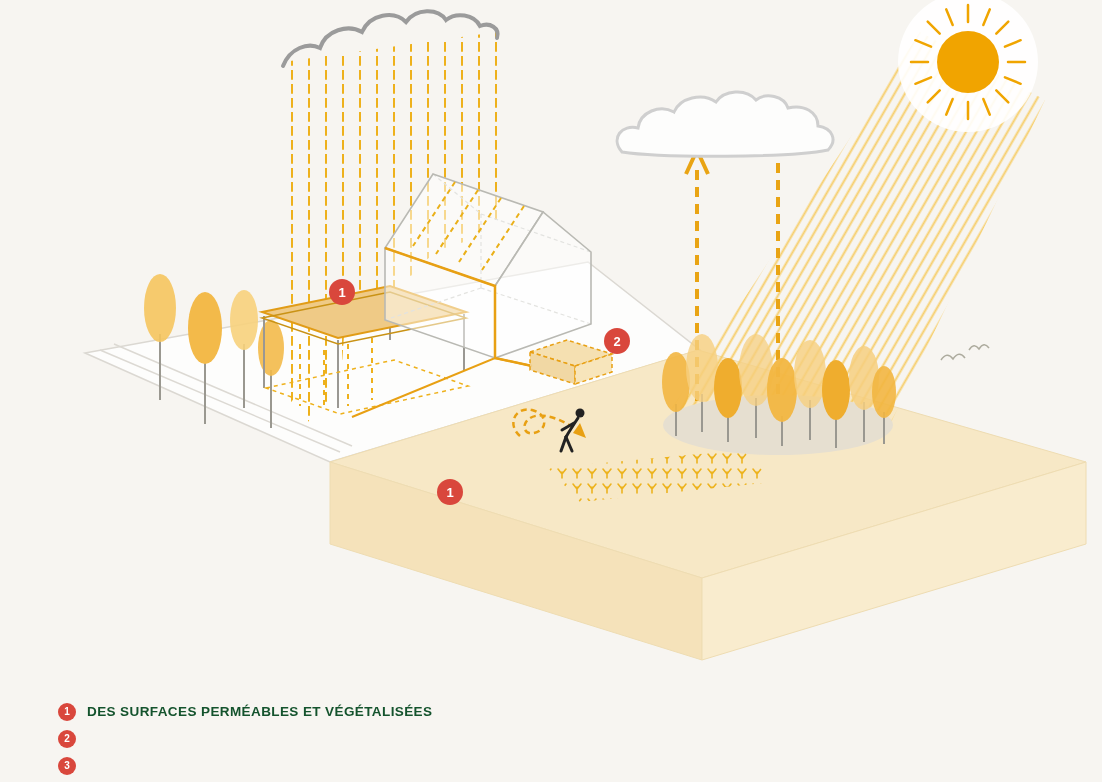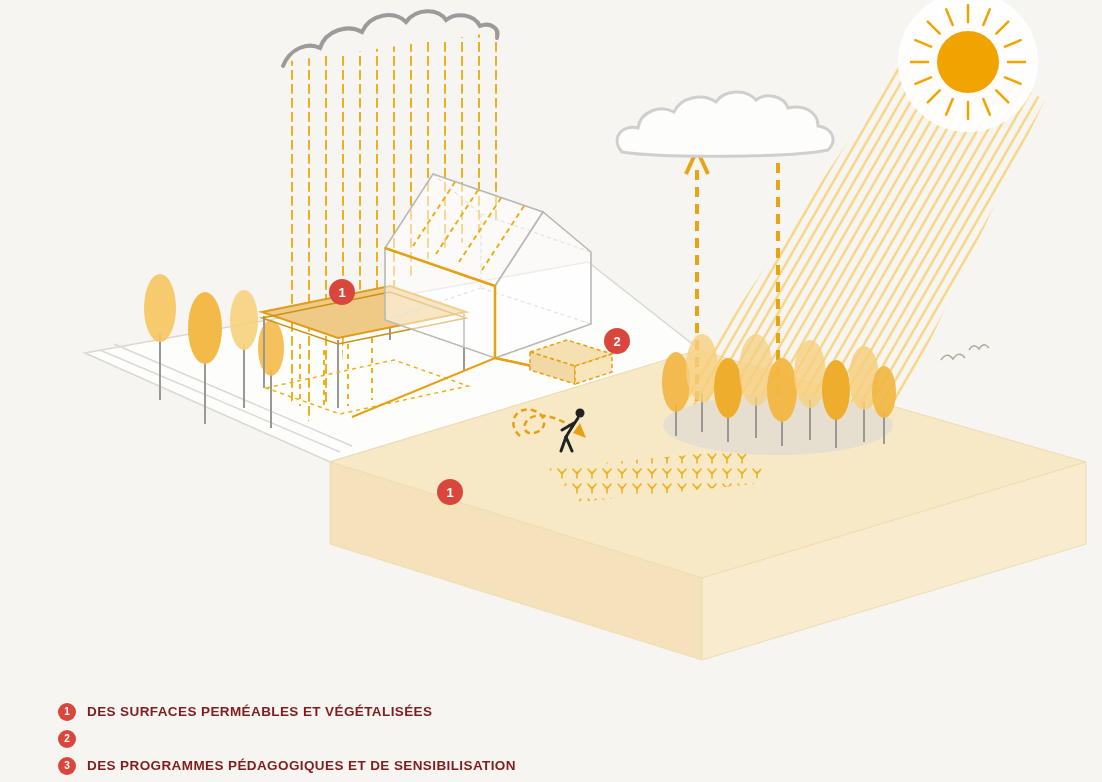--- a/index.html
+++ b/index.html
@@ -14,21 +14,21 @@
   .legend{position:absolute;left:58px;top:698px;}
   .legend-row{display:flex;align-items:center;gap:11px;height:27px;}
   .legend-badge{
     width:18px;height:18px;border-radius:50%;
     background:#d9473c;color:#ffffff;
     font-size:10px;font-weight:bold;
     display:flex;align-items:center;justify-content:center;
     flex:0 0 18px;
   }
   .legend-label{
-    color:#7f1d1d;font-weight:bold;font-size:13.5px;
+    color:#14532d;font-weight:bold;font-size:13.5px;
     letter-spacing:0.4px;white-space:nowrap;
   }
 </style>
 </head>
 <body>
 
 <div class="stage">
 
 <svg width="1102" height="782" viewBox="0 0 1102 782">
   <defs>
@@ -209,17 +209,16 @@
   <div class="legend">
     <div class="legend-row">
       <div class="legend-badge">1</div>
       <div class="legend-label">DES SURFACES PERMÉABLES ET VÉGÉTALISÉES</div>
     </div>
     <div class="legend-row">
       <div class="legend-badge">2</div>
     </div>
     <div class="legend-row">
       <div class="legend-badge">3</div>
-      <div class="legend-label">DES PROGRAMMES PÉDAGOGIQUES ET DE SENSIBILISATION</div>
     </div>
   </div>
 
 </div>
 
 </body></html>

